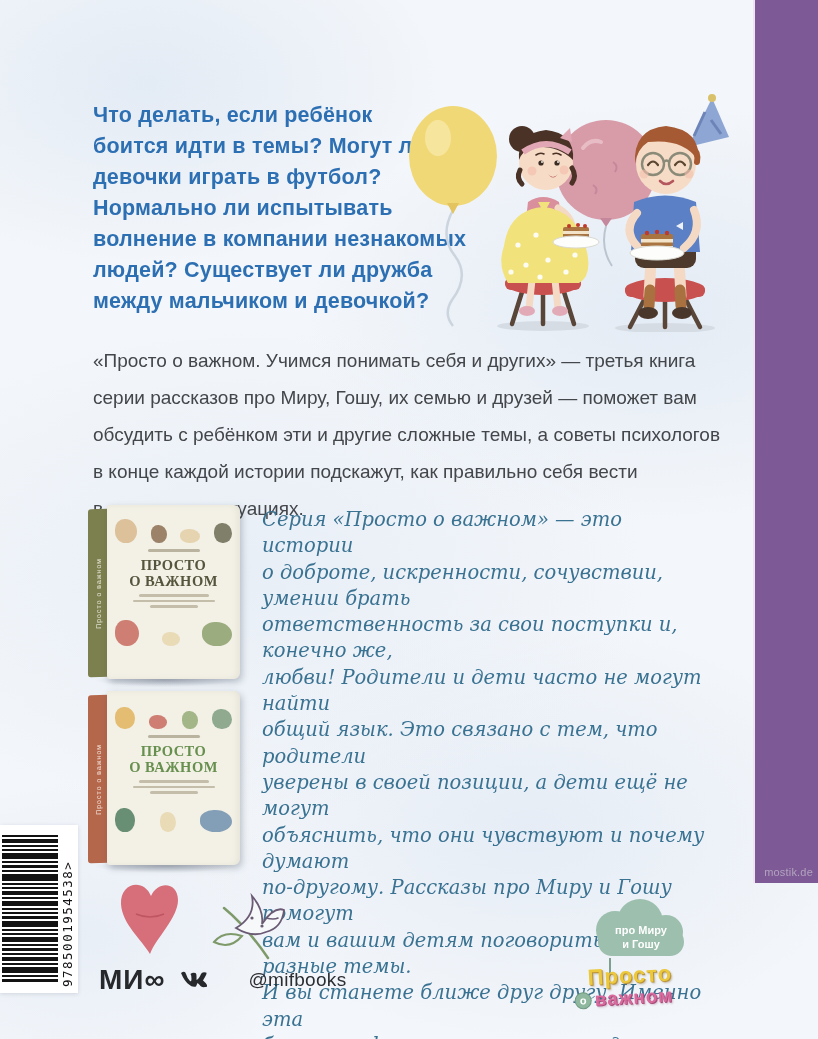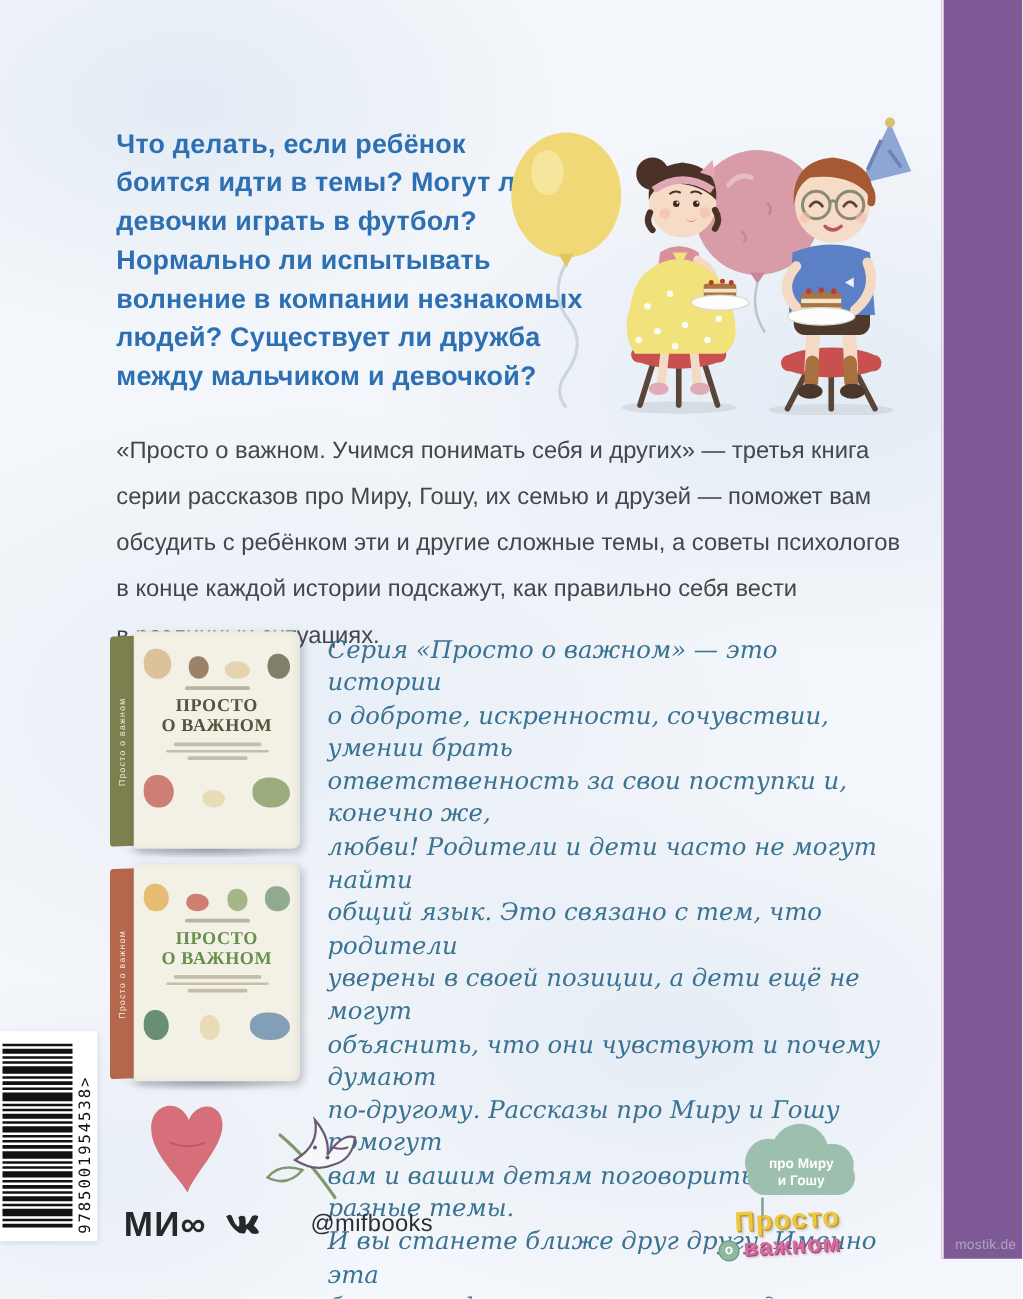--- a/index.html
+++ b/index.html
@@ -12,21 +12,21 @@
       radial-gradient(420px 260px at 18% 8%,  rgba(214,226,240,.55), rgba(214,226,240,0) 70%),
       radial-gradient(500px 300px at 80% 30%, rgba(208,222,238,.45), rgba(208,222,238,0) 70%),
       radial-gradient(560px 340px at 30% 55%, rgba(221,231,243,.50), rgba(221,231,243,0) 72%),
       radial-gradient(480px 300px at 65% 80%, rgba(213,225,240,.45), rgba(213,225,240,0) 70%),
       radial-gradient(340px 220px at 10% 90%, rgba(222,231,243,.50), rgba(222,231,243,0) 70%),
       #f3f6fa;
   }
 
   
   .stripe {
-    position:absolute; top:0; right:0; width:65px; height:1007px;
+    position:absolute; top:0; right:0; width:65px; height:883px;
     background:#7d5a95; border-left:2px solid #efe4f2;
   }
   .watermark {
     position:absolute; right:5px; bottom:5px;
     font-size:11px; color:#b2a3bf; letter-spacing:.2px;
   }
 
   
   .headline {
     position:absolute; left:93px; top:100px; width:380px;

